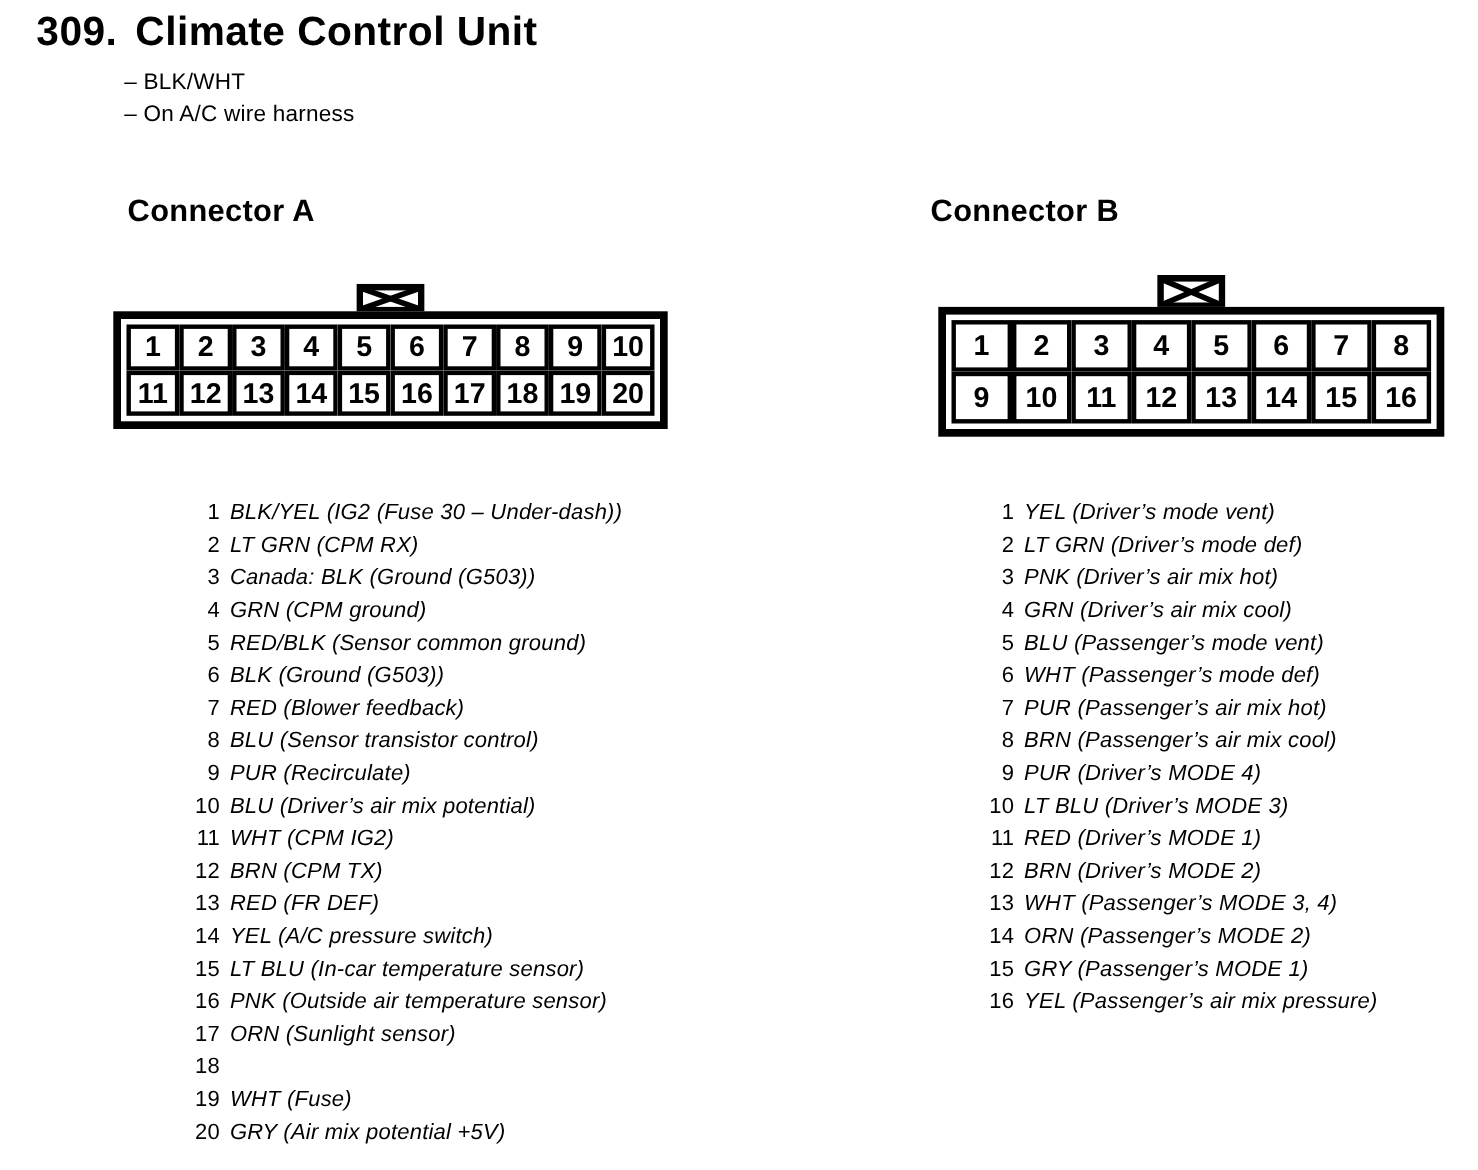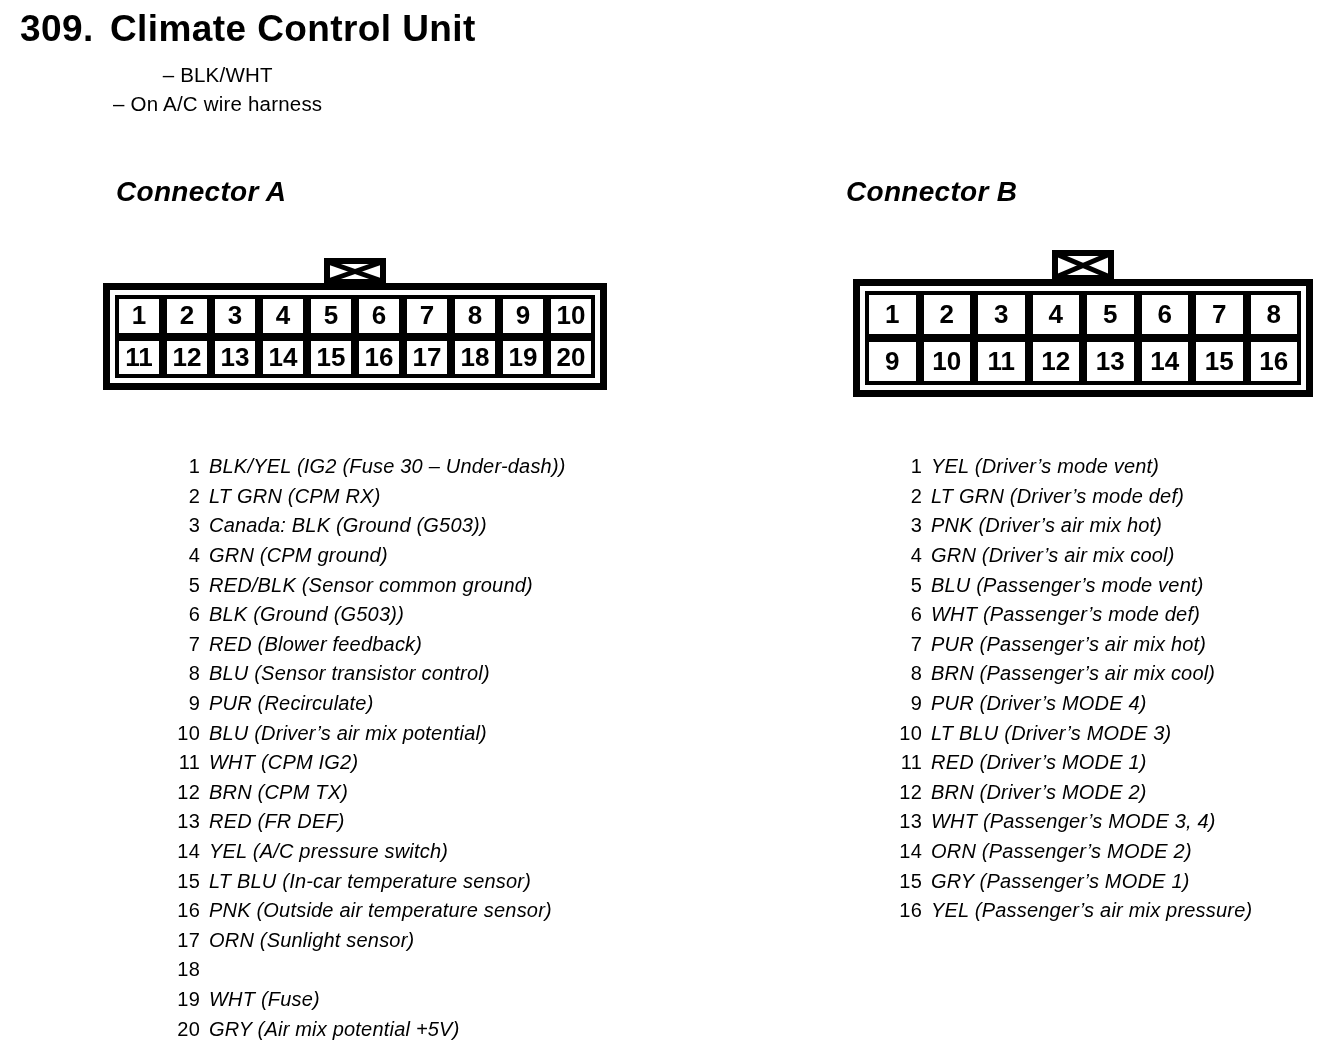--- a/index.html
+++ b/index.html
@@ -8,27 +8,27 @@
     width: 1344px; height: 1064px;
     background: #ffffff; color: #000000;
     font-family: "Liberation Sans", sans-serif;
     position: relative; overflow: hidden;
   }
   .abs { position: absolute; }
 
   
   .title-row { left: 20px; top: 8px; display: flex; align-items: baseline;
                font-weight: bold; font-size: 37px; letter-spacing: 0.4px; }
-  .section-number { width: 90px; flex: none; }
+  .section-number { width: 90px; flex: none; margin-left: 13px; }
 
   .notes { left: 113px; top: 60px; font-size: 20.5px; line-height: 29px;
-           letter-spacing: 0.2px; white-space: nowrap; text-align: center; }
+           letter-spacing: 0.2px; white-space: nowrap; }
 
   .connector-heading { font-size: 28px; font-weight: bold; letter-spacing: 0.3px;
-                       white-space: nowrap; font-style: italic; }
+                       white-space: nowrap; }
   .heading-a { left: 116px; top: 176px; }
   .heading-b { left: 846px; top: 176px; }
 
   
   .conn-box { border: 7px solid #000; background: #fff; padding: 5px;
               display: grid; }
   .box-a { left: 103px; top: 283px; width: 504px; height: 107px;
            grid-template-columns: repeat(10, 1fr); }
   .box-b { left: 853px; top: 279px; width: 460px; height: 118px;
            grid-template-columns: repeat(8, 1fr); }

